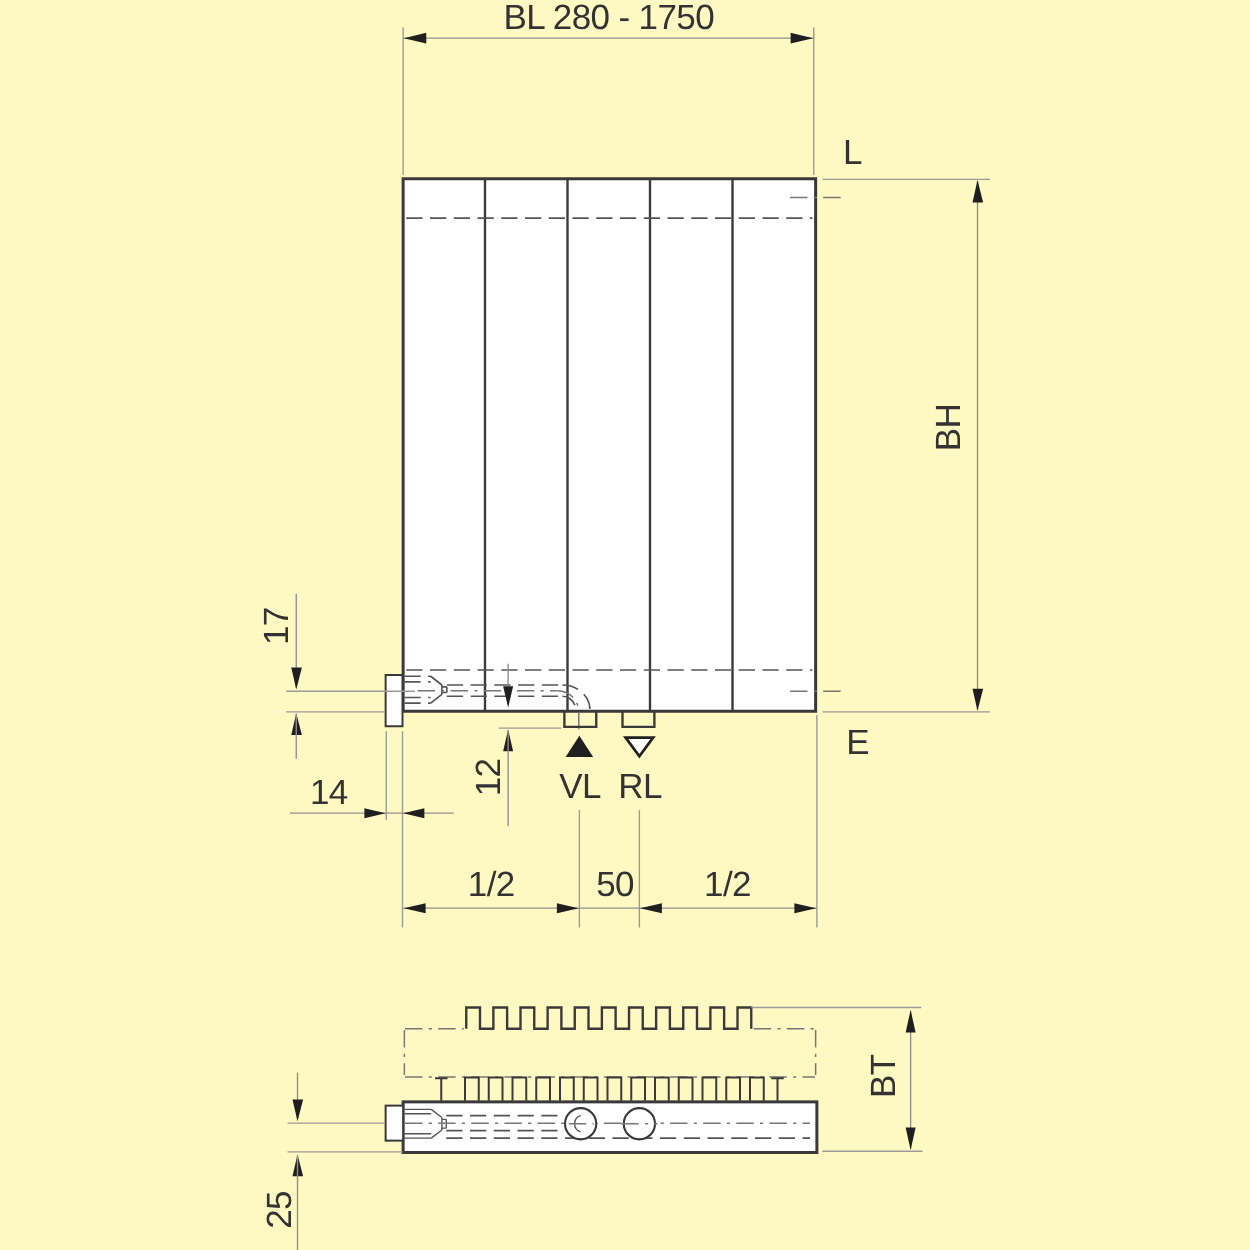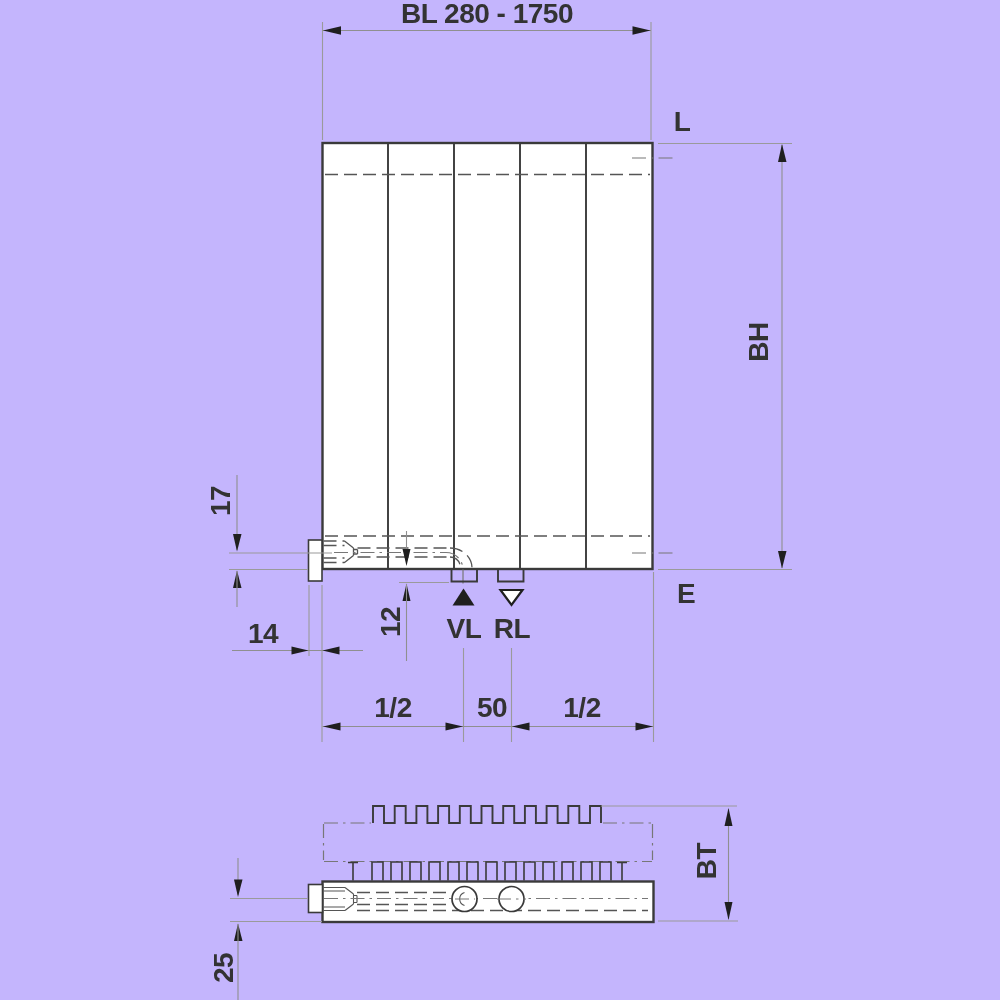--- a/index.html
+++ b/index.html
@@ -1,16 +1,16 @@
 <!DOCTYPE html>
 <html><head>
 <meta charset="utf-8">
 <style>
   html,body{margin:0;padding:0;background:#ffffff;}
-  .stage{position:relative;width:1000px;height:1000px;background:#c4b5fd;overflow:hidden;font-weight:bold;}
+  .stage{position:relative;width:1000px;height:1000px;background:#fef9c3;overflow:hidden;}
   svg{display:block;}
   
   .outline{stroke:#3a3a3a;fill:none;stroke-linecap:butt;}
   .w24{stroke-width:2.4;}
   .w19{stroke-width:1.9;}
   .w16{stroke-width:1.6;}
   .hidden-ln{stroke:#555;stroke-width:1.3;fill:none;stroke-dasharray:13 6;}
   .cline{stroke:#777;stroke-width:1.2;fill:none;stroke-dasharray:14 5 2.5 5;}
   .dim{stroke:#8f8f8f;stroke-width:1.1;fill:none;}
   .ext{stroke:#9a9a9a;stroke-width:1.1;fill:none;}

